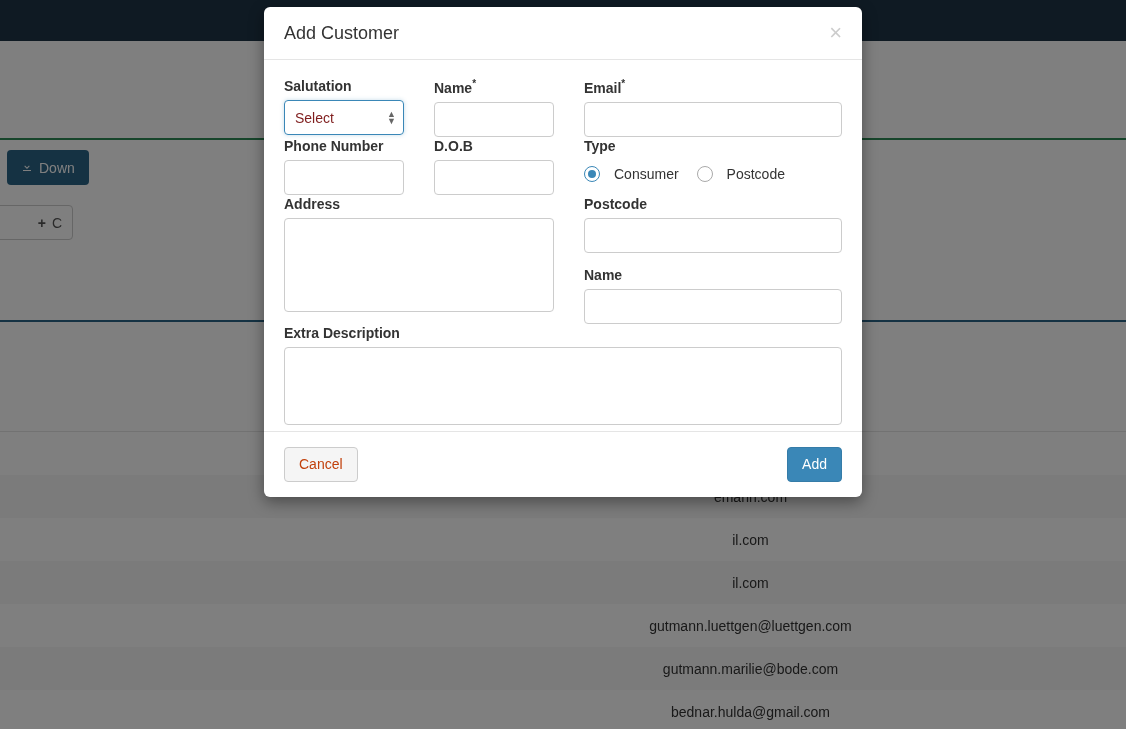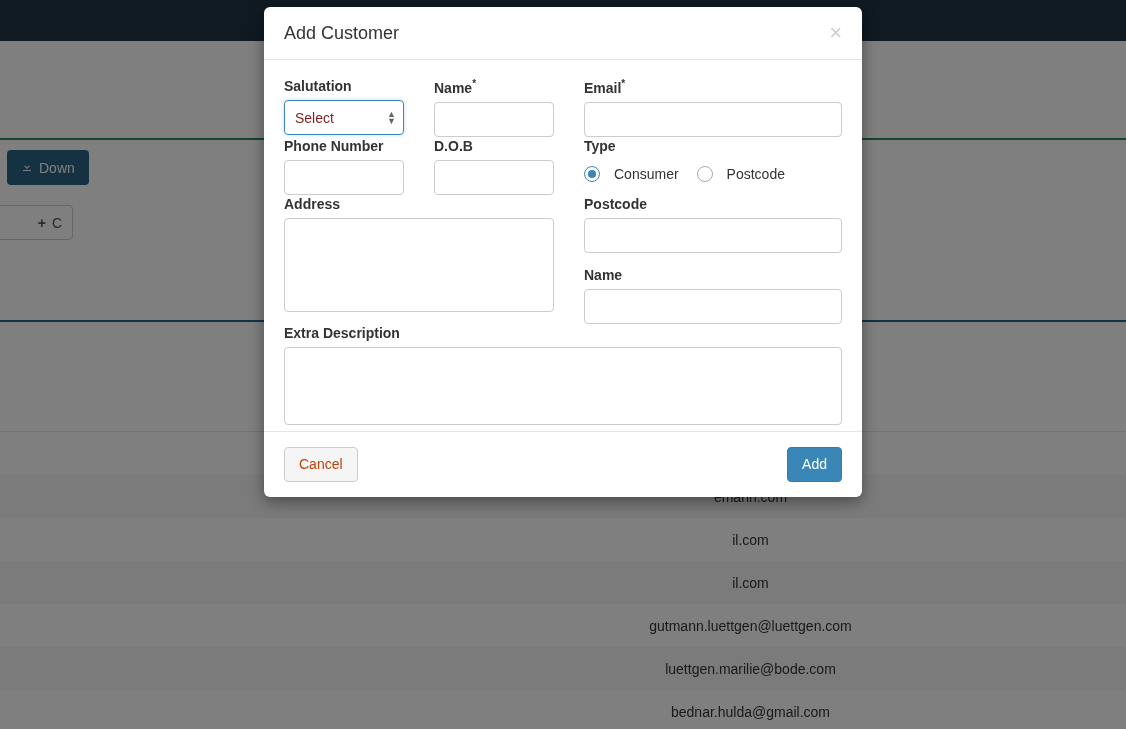--- a/index.html
+++ b/index.html
@@ -109,21 +109,21 @@
         <div class="bg-row">
           <div class="c-name">Mr. L</div>
           <div class="c-email">il.com</div>
         </div>
         <div class="bg-row">
           <div class="c-name">Melany Konson A</div>
           <div class="c-email">gutmann.luettgen@luettgen.com</div>
         </div>
         <div class="bg-row">
           <div class="c-name">Kevon Bauch</div>
-          <div class="c-email">luettgen.marilie@bode.com</div>
+          <div class="c-email">gutmann.marilie@bode.com</div>
         </div>
         <div class="bg-row">
           <div class="c-name">Dr. Cecelia Anderson DVM</div>
           <div class="c-email">bednar.hulda@gmail.com</div>
         </div>
       </div>
   </div>
 </div>
 
 <div class="overlay"></div>

